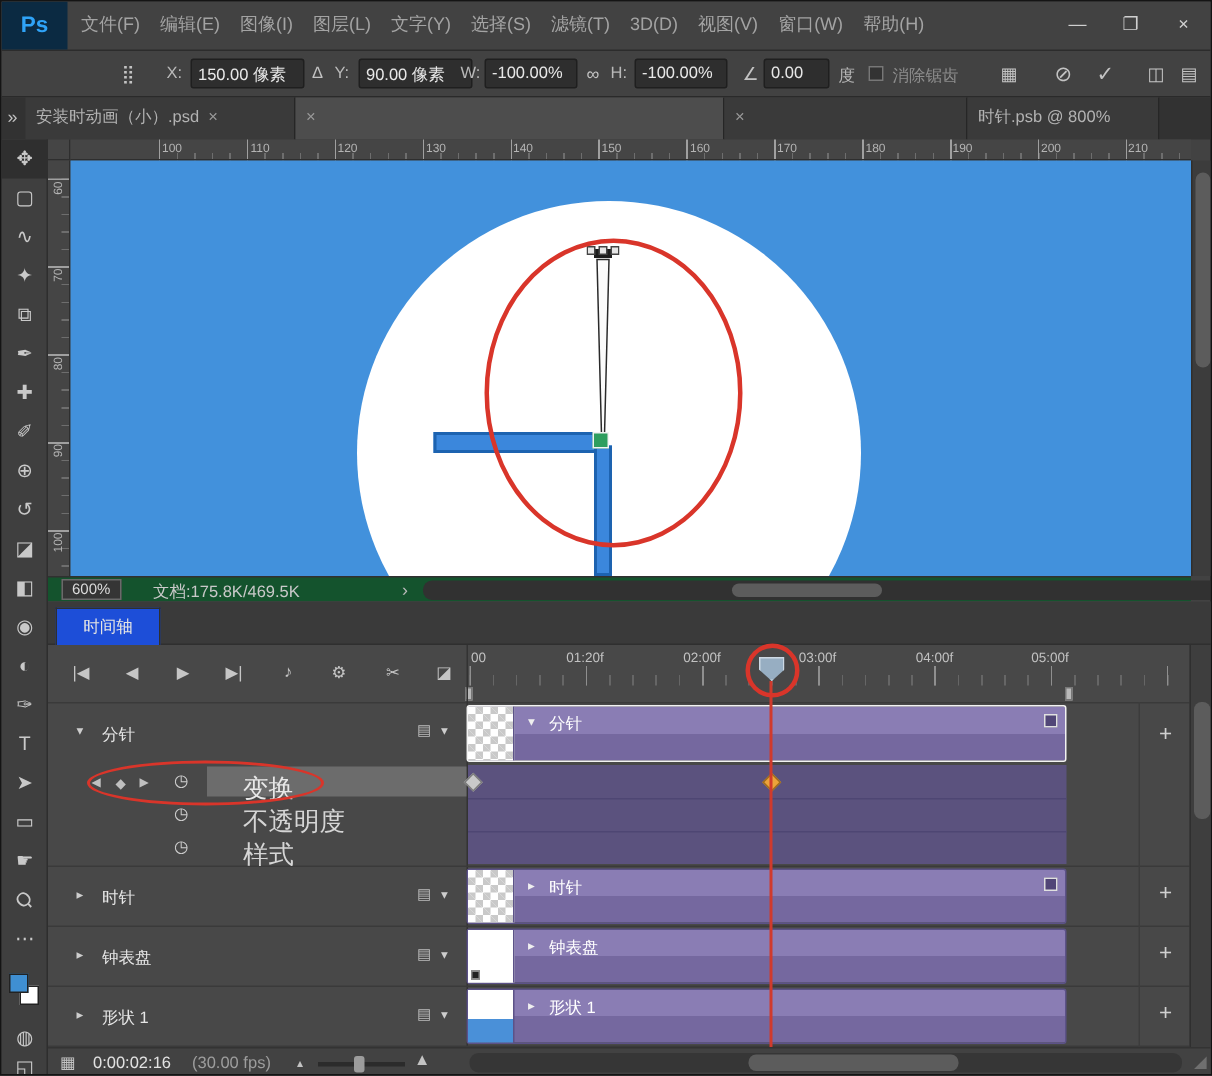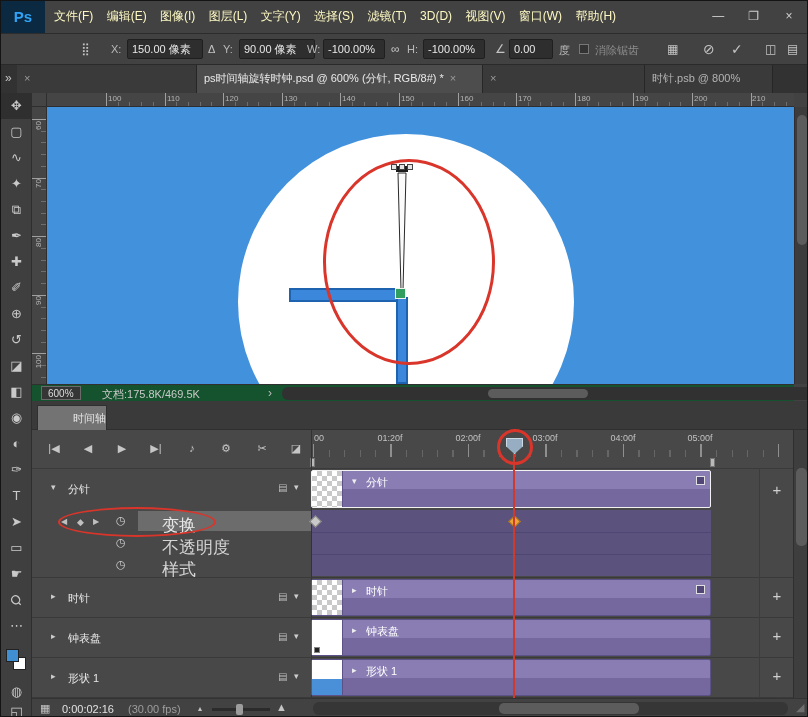--- a/index.html
+++ b/index.html
@@ -3,21 +3,21 @@
 <meta charset="utf-8">
 <style>
 *{box-sizing:border-box;margin:0;padding:0}
 body{background:#1b1b1b;font-family:"Liberation Sans","DejaVu Sans",sans-serif}
 #app{position:relative;width:808px;height:717px;background:#424242;overflow:hidden;color:#d6d6d6;font-size:12px;border:1px solid #141414}
 .ab{position:absolute}
 .ic{color:#c3c3c3;text-align:center;font-size:12px}
 
 #titlebar{left:0;top:0;width:808px;height:33px;background:#424242;border-bottom:1px solid #2c2c2c}
 #ps-logo{left:0;top:0;width:44px;height:32px;background:#0b2a42;color:#2fa3f7;font-weight:bold;font-size:15px;text-align:center;line-height:32px}
-.menu-item{display:inline-block;padding:0 5px;line-height:31px;color:#fef9c3;font-size:12px;white-space:nowrap}
+.menu-item{display:inline-block;padding:0 5px;line-height:31px;color:#a3a3a3;font-size:12px;white-space:nowrap}
 .winctl{display:inline-block;width:32px;height:31px;line-height:31px;text-align:center;color:#cfcfcf;font-size:12px}
 
 #optionsbar{left:0;top:33px;width:808px;height:31px;background:#424242;border-bottom:1px solid #2a2a2a}
 .opt-label{position:absolute;color:#b9b9b9;font-size:11px}
 .opt-field{position:absolute;height:20px;background:#2e2e2e;border:1px solid #1f1f1f;color:#e8e8e8;font-size:11px;padding:0 4px;border-radius:2px;font-family:"Liberation Sans","DejaVu Sans",sans-serif}
 
 #tabbar{left:0;top:64px;width:808px;height:28px;background:#323232}
 .tab{position:absolute;top:0;height:28px;background:#3a3a3a;border-right:1px solid #262626;color:#b3b3b3;font-size:11px;line-height:27px;padding:0 7px;white-space:nowrap;overflow:hidden;display:flex;gap:6px}
 .tab.active{background:#4d4d4d;color:#e9e9e9}
 .tab-title{overflow:hidden;flex:0 1 auto}
@@ -35,21 +35,21 @@
 .rot{display:inline-block;transform:rotate(-45deg)}
 
 #canvas{left:46px;top:106px;width:747px;height:277px;background:#4291dc;overflow:hidden}
 #clock-face{background:#ffffff;border-radius:50%}
 .hand{background:#3b87dc;border:2px solid #1d63b0}
 .annotation{border:3px solid #d9352a;border-radius:50%;background:transparent;pointer-events:none;z-index:60}
 
 #statusbar{left:31px;top:383px;width:762px;height:17px;background:#14532d;border-top:1px solid #303030}
 #zoom-field{border:1px solid #6a6a6a;background:#353535;padding:0 6px;font-size:10px;height:14px;line-height:13px;color:#dcdcdc}
 
-#tl-tab{background:#737373;color:#e3e3e3;font-size:11px;text-align:right;line-height:25px;border:1px solid #2f2f2f;border-bottom:none}
+#tl-tab{background:#1d4ed8;color:#e3e3e3;font-size:11px;text-align:center;line-height:25px;border:1px solid #2f2f2f;border-bottom:none}
 .tlic{position:absolute;top:441px;width:26px;text-align:center;color:#c6c6c6;font-size:11px}
 .trl{position:absolute;top:3px;font-size:9px;color:#c2c2c2}
 .trl.c{transform:translateX(-50%)}
 #tl-ruler{background-image:repeating-linear-gradient(to right,#8f8f8f 0 1px,transparent 1px 77.5px),repeating-linear-gradient(to right,#666 0 1px,transparent 1px 15.5px);background-position:2px 14px,2px 20px;background-size:auto 13px,auto 7px;background-repeat:no-repeat}
 .sep{background:#3a3a3a;height:1px}
 .lrow span{position:absolute;top:12px}
 .caret{font-size:9px;color:#cdcdcd}
 .lname{font-size:11px;color:#e6e6e6}
 .picon{font-size:10px;color:#bdbdbd}
 .knav{position:absolute;top:7px;font-size:8px;color:#c0c0c0}
@@ -116,24 +116,24 @@
     <span class="ab ic" style="left:666px;top:8px">▦</span>
     <span class="ab ic" style="left:702px;top:7px;font-size:14px">⊘</span>
     <span class="ab ic" style="left:730px;top:7px;font-size:14px">✓</span>
     <span class="ab ic" style="left:764px;top:8px">◫</span>
     <span class="ab ic" style="left:786px;top:8px">▤</span>
   </div>
 
   <div class="ab" id="tabbar">
     <span class="ab ic" style="left:4px;top:6px">»</span>
     <div class="tab" style="left:16px;width:180px">
+      <span class="tab-title">安装时动画（小）.psd</span>
       <span class="tab-close">×</span>
     </div>
     <div class="tab active" style="left:196px;width:286px">
-      <span class="tab-title">ps时间轴旋转时钟.psd @ 600% (分针, RGB/8#) *</span>
       <span class="tab-close">×</span>
     </div>
     <div class="tab" style="left:482px;width:162px">
       <span class="tab-close">×</span>
     </div>
     <div class="tab" style="left:644px;width:128px">
       <span class="tab-title">时针.psb @ 800%</span>
       <span class="tab-close"></span>
     </div>
   </div>

